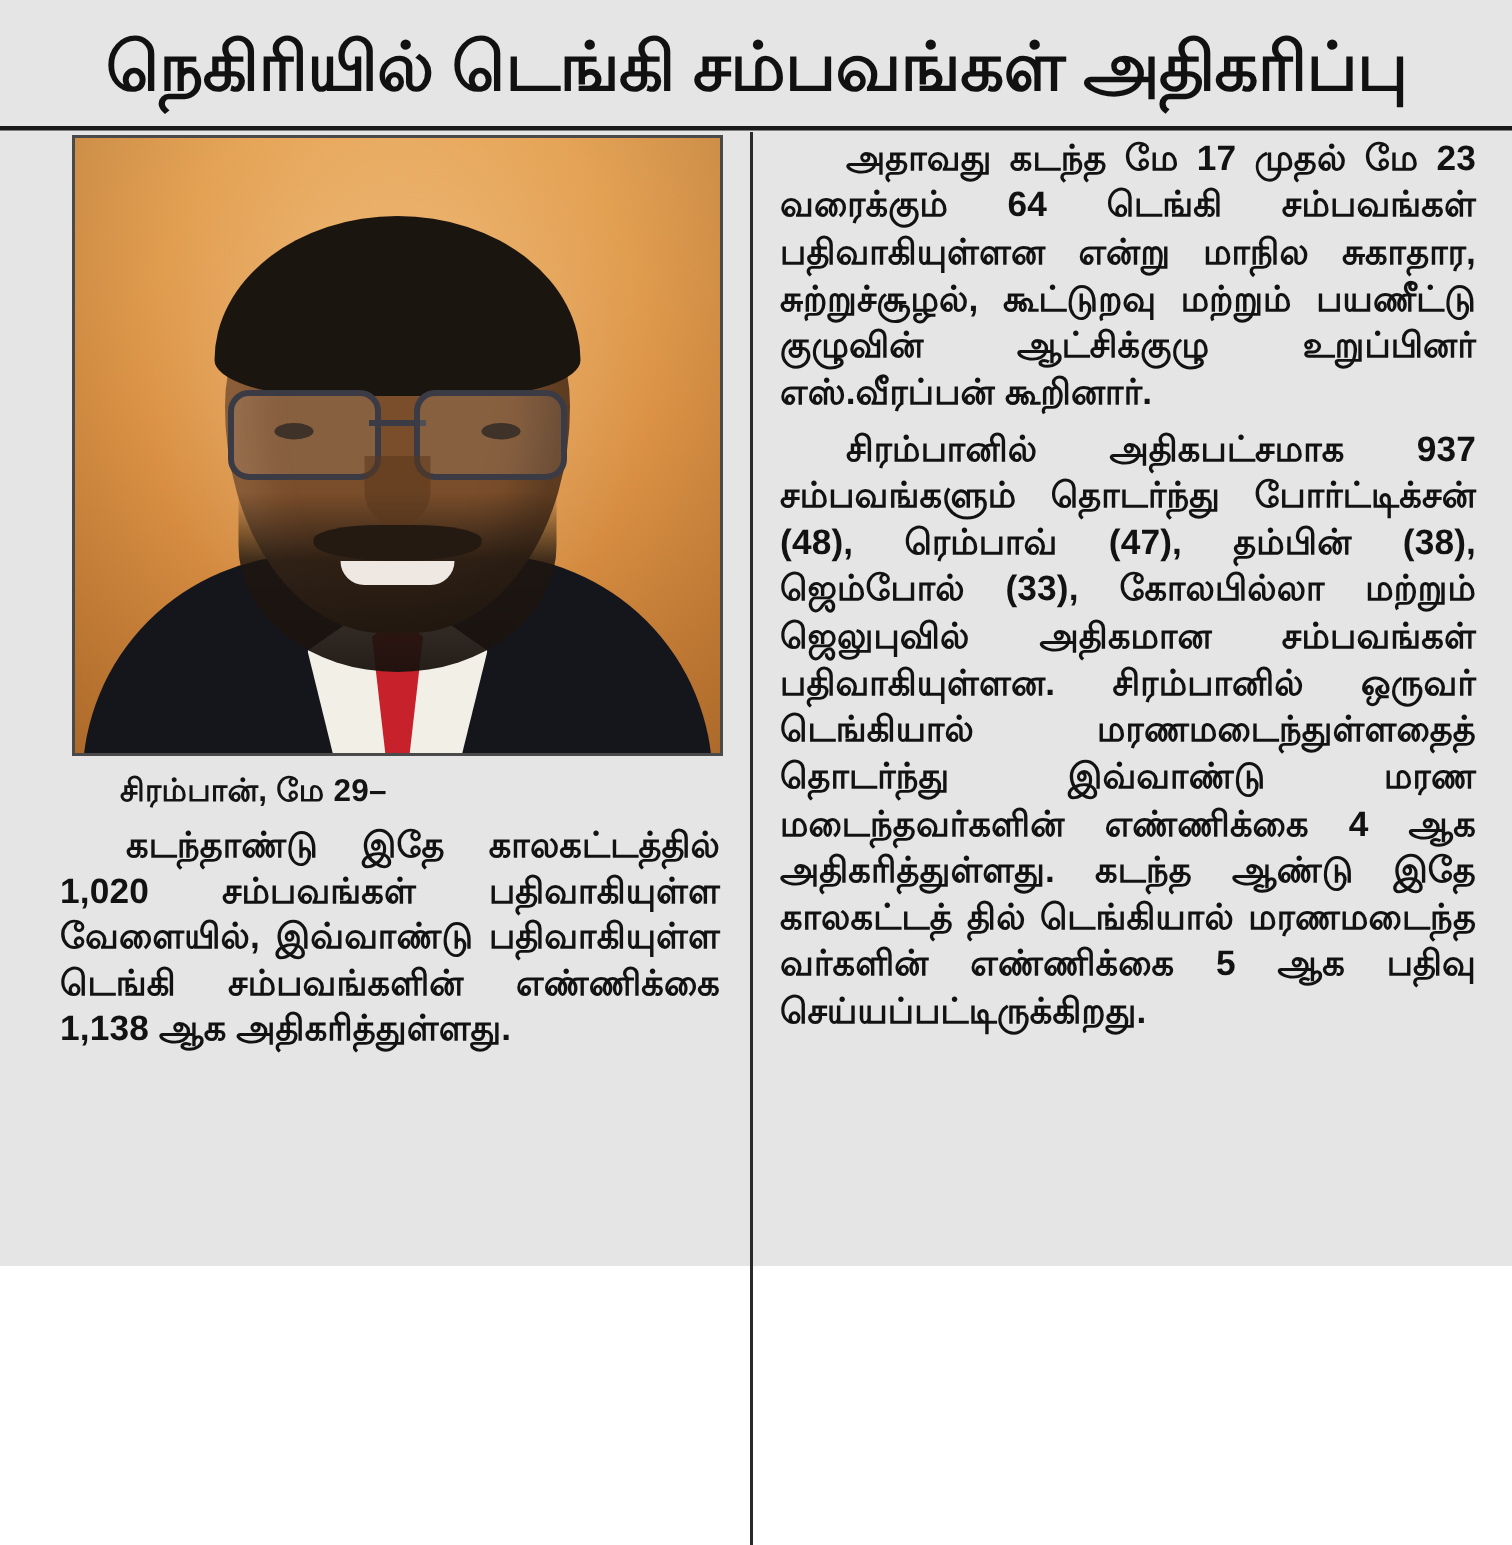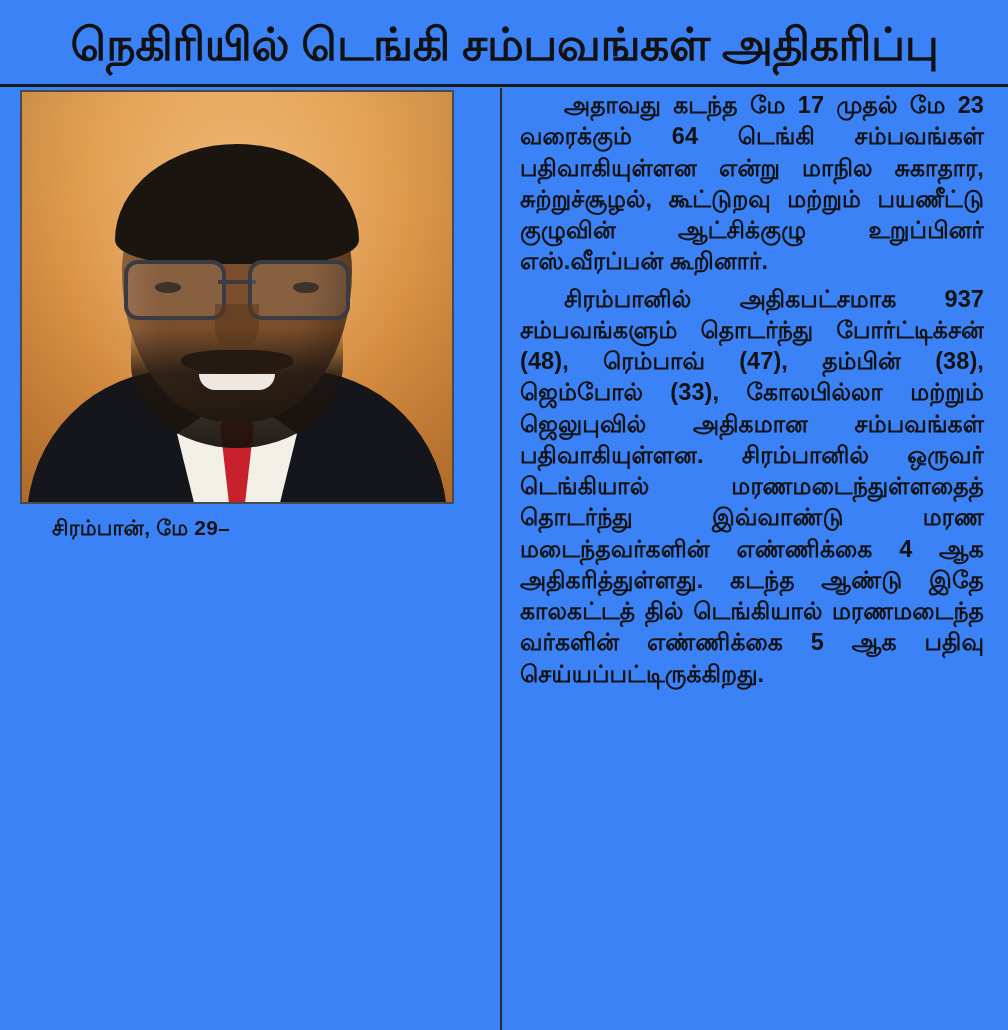--- a/index.html
+++ b/index.html
@@ -10,22 +10,22 @@
   body {
     width: 1008px;
     height: 1030px;
     font-family: "Liberation Sans", sans-serif;
     color: #0d0d0d;
     overflow: hidden;
   }
   .page {
     position: relative;
     width: 1008px;
-    height: 1030px;
-    background: #3b82f6;
+    height: 844px;
+    background: #e5e5e5;
     box-sizing: border-box;
   }
   
   .headline-wrap {
     position: absolute;
     top: 6px;
     left: 0;
     width: 1008px;
     height: 78px;
     display: flex;
@@ -53,21 +53,21 @@
     height: 942px;
     display: flex;
     gap: 0px;
   }
   .col {
     box-sizing: border-box;
     position: relative;
   }
   .col-left {
     width: 500px;
-    padding: 0 20px 0 12px;
+    padding: 0 20px 0 40px;
   }
   .col-right {
     width: 508px;
     padding: 0 24px 0 18px;
     border-left: 2px solid #2a2a2a;
   }
   
   .photo {
     width: 430px;
     height: 410px;
@@ -282,20 +282,21 @@
           <div class="lens right"></div>
         </div>
         <div class="nose"></div>
         <div class="moustache"></div>
         <div class="mouth"></div>
       </div>
 
       <div class="caption">சிரம்பான், மே 29–</div>
 
       <div class="textblock">
+        <p class="body indent">கடந்தாண்டு இதே காலகட்டத்தில் 1,020 சம்பவங்கள் பதிவாகியுள்ள வேளையில், இவ்வாண்டு பதிவாகியுள்ள டெங்கி சம்பவங்களின் எண்ணிக்கை 1,138 ஆக அதிகரித்துள்ளது.</p>
       </div>
 
     </div>
 
     <div class="col col-right">
       <div class="textblock">
         <p class="body first-right">அதாவது கடந்த மே 17 முதல் மே 23 வரைக்கும் 64 டெங்கி சம்பவங்கள் பதிவாகியுள்ளன என்று மாநில சுகாதார, சுற்றுச்சூழல், கூட்டுறவு மற்றும் பயணீட்டு குழுவின் ஆட்சிக்குழு உறுப்பினர் எஸ்.வீரப்பன் கூறினார்.</p>
         <p class="body indent">சிரம்பானில் அதிகபட்சமாக 937 சம்பவங்களும் தொடர்ந்து போர்ட்டிக்சன் (48), ரெம்பாவ் (47), தம்பின் (38), ஜெம்போல் (33), கோலபில்லா மற்றும் ஜெலுபுவில் அதிகமான சம்பவங்கள் பதிவாகியுள்ளன. சிரம்பானில் ஒருவர் டெங்கியால் மரணமடைந்துள்ளதைத் தொடர்ந்து இவ்வாண்டு மரண மடைந்தவர்களின் எண்ணிக்கை 4 ஆக அதிகரித்துள்ளது. கடந்த ஆண்டு இதே காலகட்டத் தில் டெங்கியால் மரணமடைந்த வர்களின் எண்ணிக்கை 5 ஆக பதிவு செய்யப்பட்டிருக்கிறது.</p>
       </div>
     </div>

